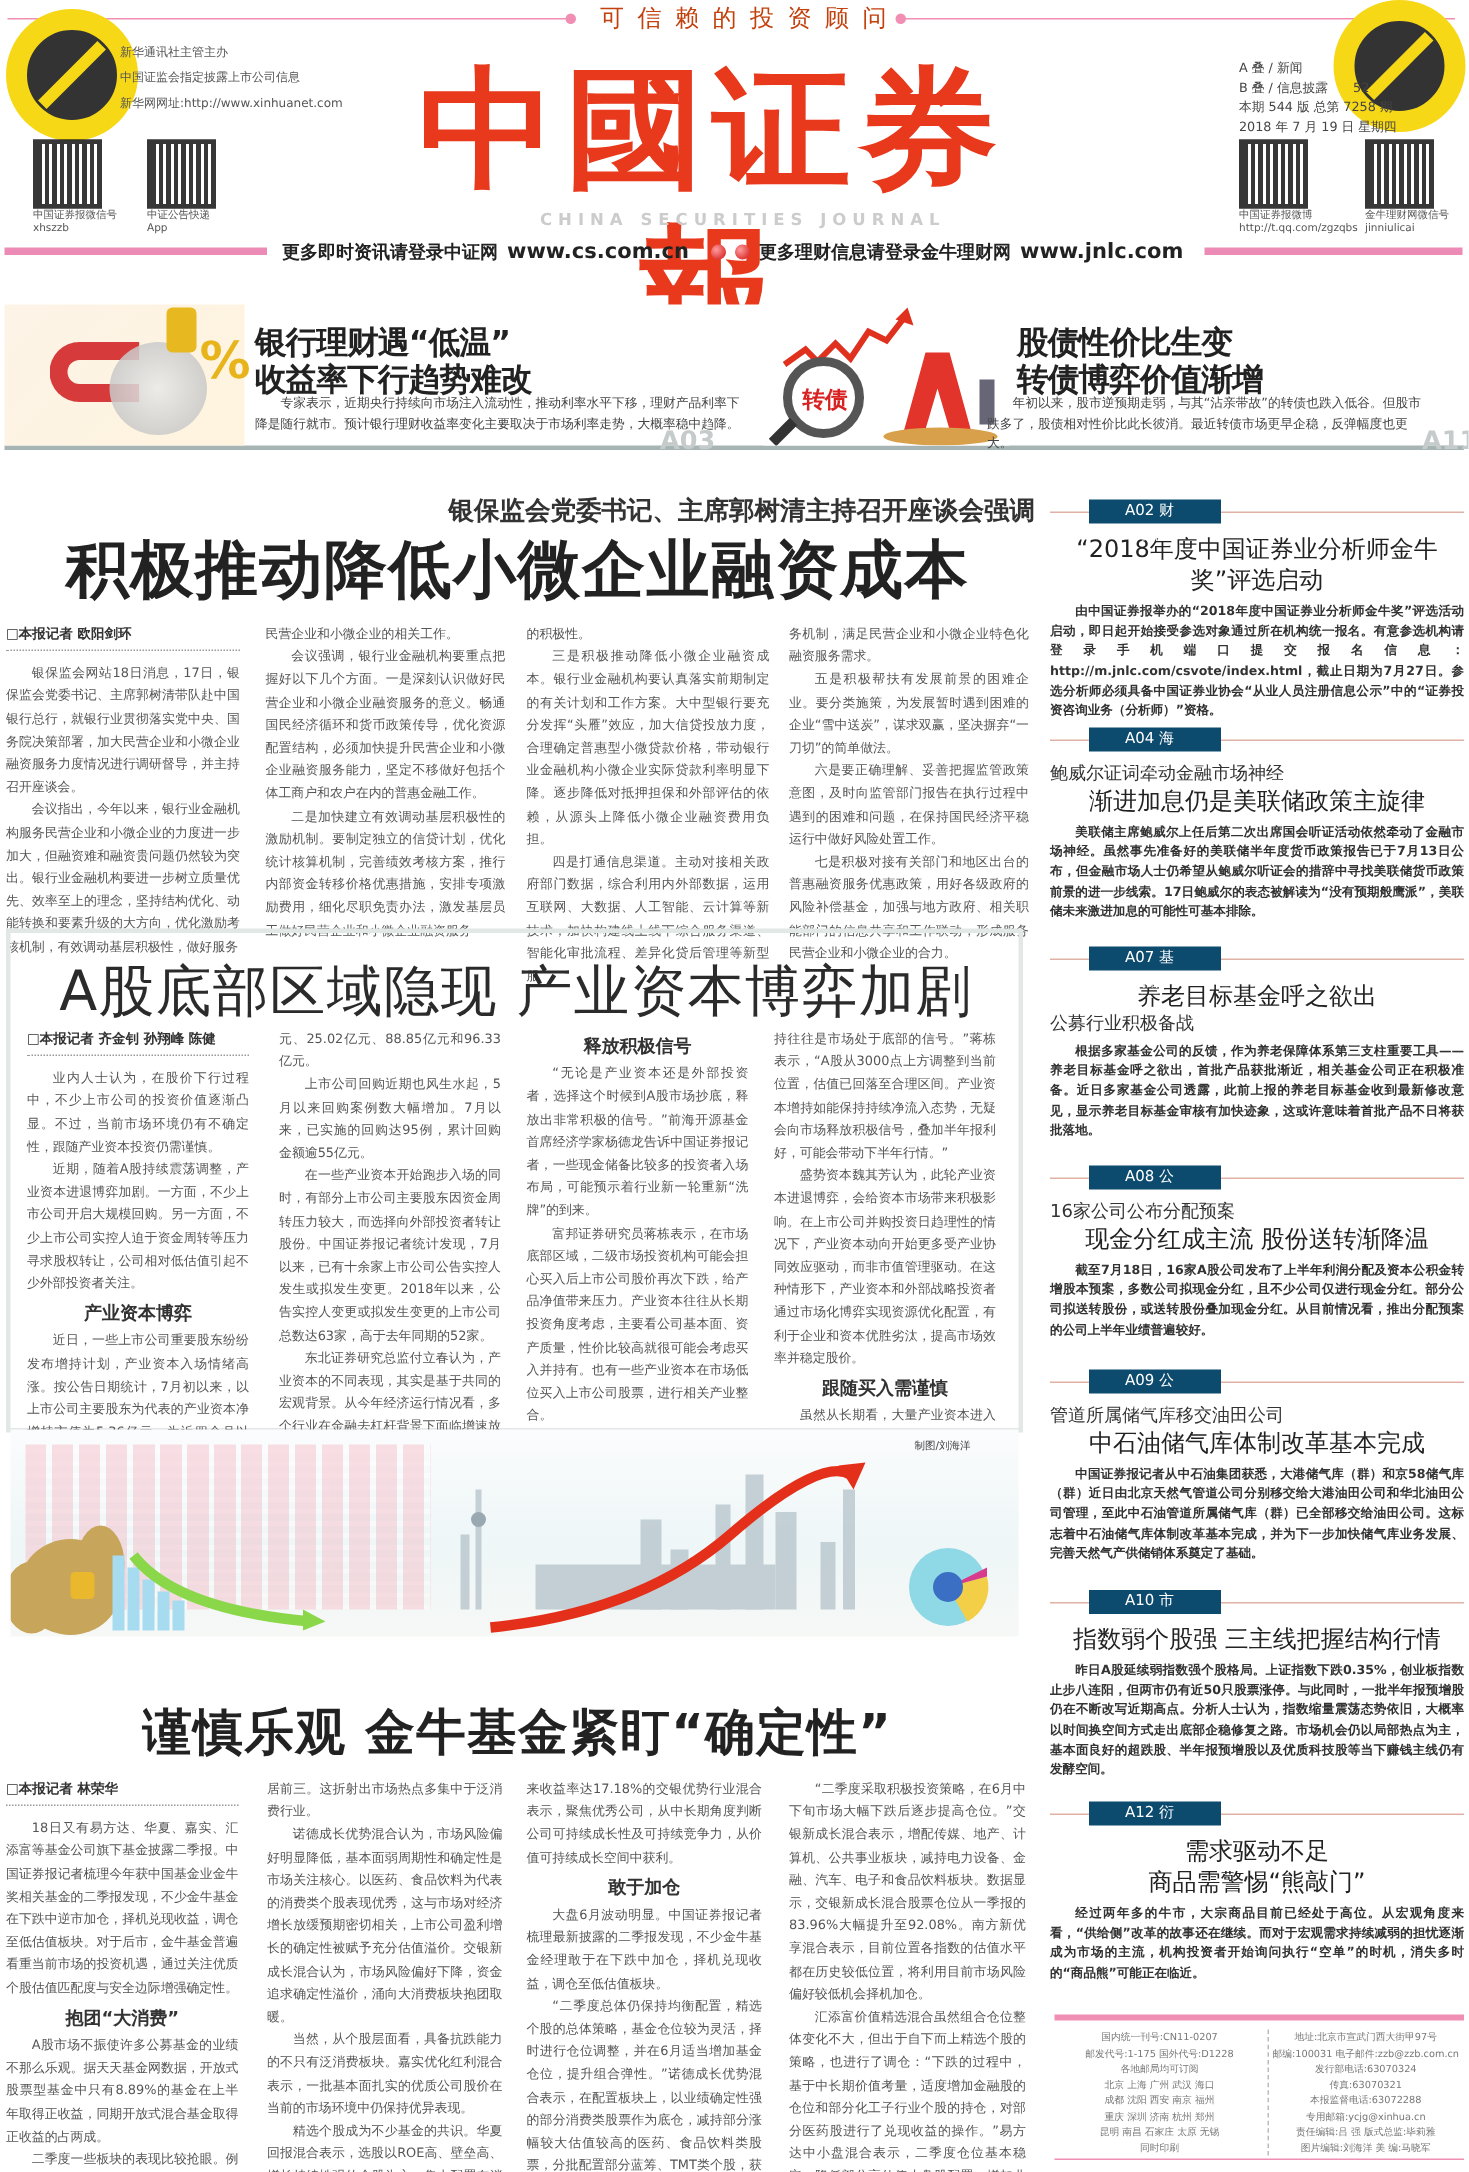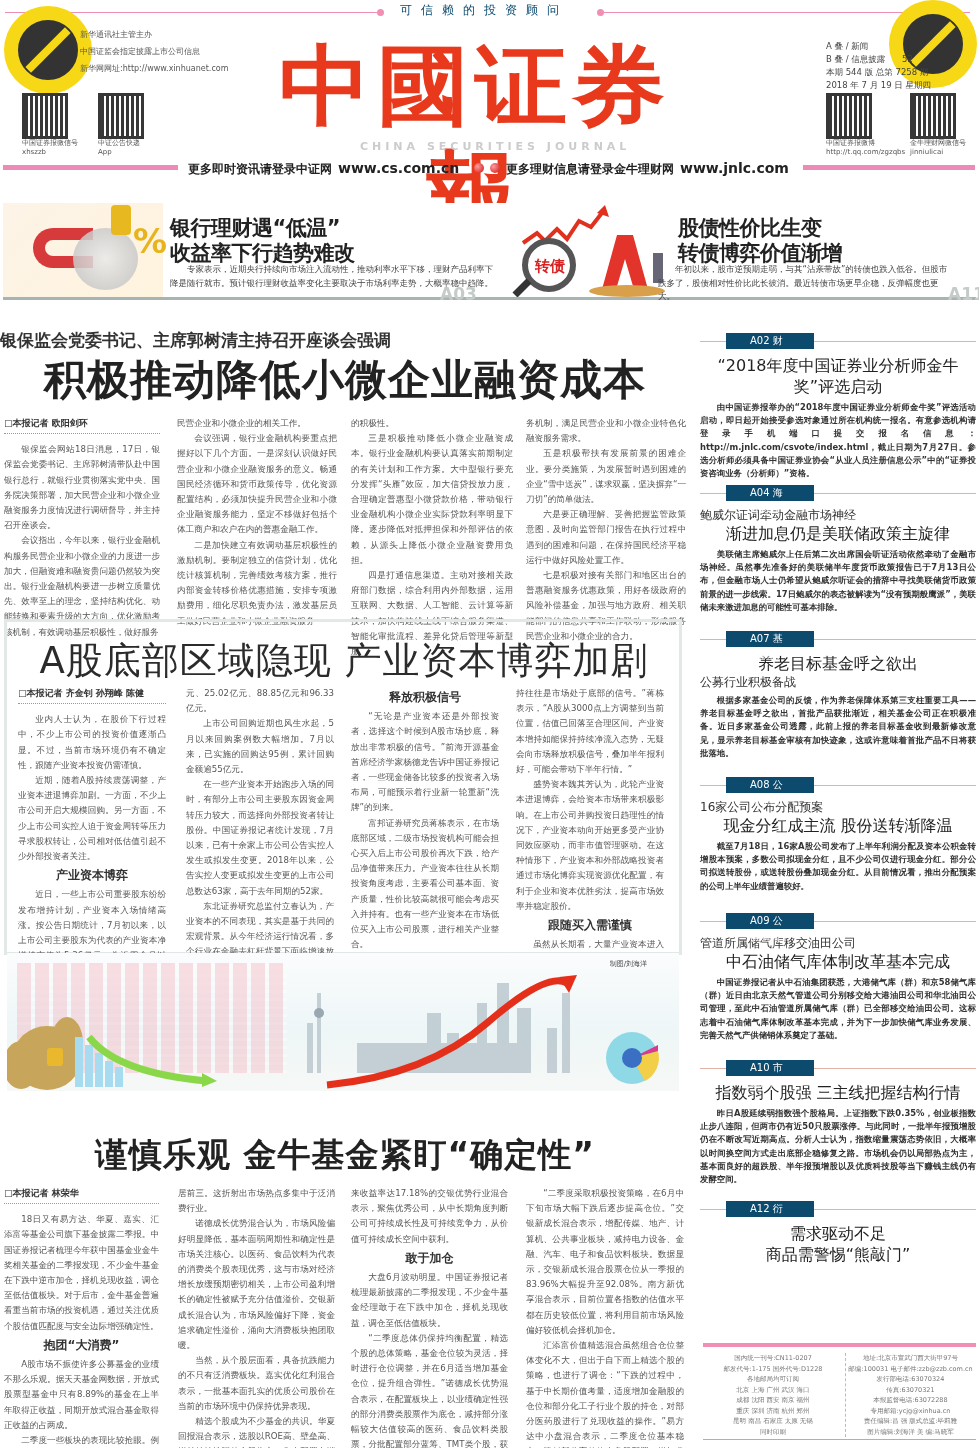--- a/index.html
+++ b/index.html
@@ -1,21 +1,21 @@
 <!DOCTYPE html>
 <html><head>
 <meta charset="utf-8">
 <style>
 *{box-sizing:border-box;margin:0;padding:0}
 body{width:979px;height:1448px;background:#fff;font-family:"DejaVu Sans",sans-serif;color:#333;position:relative;overflow:hidden}
 .abs{position:absolute}
 .slogan{top:2px;left:0;width:979px;height:22px}
 .slogan .line{position:absolute;top:10px;height:1px;background:#f08fb3}
 .slogan .dot{position:absolute;top:7px;width:7px;height:7px;border-radius:50%;background:#f08fb3}
-.slogan .txt{position:absolute;left:400px;top:0;font-size:12px;letter-spacing:9px;color:#0c4a6e}
+.slogan .txt{position:absolute;left:400px;top:0;font-size:16px;letter-spacing:9px;color:#c2410c}
 .badge{width:80px;height:80px;border-radius:50%;background:#f7d816;box-shadow:0 0 0 4px #f7d816;}
 .badge .in{position:absolute;left:10px;top:10px;width:60px;height:60px;border-radius:50%;background:#333;border:5px solid #333}
 .badge .slash{position:absolute;left:12px;top:36px;width:56px;height:8px;background:#f7d816;transform:rotate(-45deg)}
 .meta-left{left:80px;top:26px;font-size:8px;color:#555;line-height:17px}
 .qr{width:46px;height:46px;background:
  repeating-linear-gradient(90deg,#222 0 3px,#fff 3px 5px),#222;opacity:.9;border:3px solid #222}
 .qr-cap{font-size:7px;color:#555;line-height:9px}
 .masthead{left:265px;top:28px;width:420px;height:120px;text-align:center}
 .masthead .big{font-family:"DejaVu Serif",serif;font-size:92px;font-weight:bold;color:#e8391d;letter-spacing:6px;line-height:110px;transform:scaleY(.95)}
 .masthead .en{position:absolute;left:95px;top:112px;font-size:11px;letter-spacing:4px;color:#ccc;font-weight:bold}
@@ -23,21 +23,21 @@
 .urlbar{left:0;top:158px;width:979px;height:20px}
 .urlbar .pbar{position:absolute;top:7px;height:5px;background:#ec8bb6}
 .urlbar .t{position:absolute;top:2px;font-size:12px;font-weight:bold;color:#222;white-space:nowrap}
 .urlbar .t b{font-size:14px;margin-left:6px}
 .urlbar .rdot{position:absolute;top:5px;width:10px;height:10px;border-radius:50%;background:radial-gradient(circle at 35% 35%,#ff9c9c,#d01010)}
 .teaser{top:203px;height:97px;border-bottom:3px solid #a6b4b4;background:#fff}
 .teaser .img{position:absolute;top:0;height:94px}
 .teaser h3{position:absolute;font-size:21px;font-weight:bold;color:#222;line-height:25px;letter-spacing:-.5px}
 .teaser p{position:absolute;font-size:8.5px;line-height:13.5px;color:#444;text-indent:2em}
 .teaser .pg{position:absolute;font-size:17px;font-weight:bold;color:#c5cbcb}
-.kicker{font-size:17px;color:#333;text-align:left;font-weight:bold}
+.kicker{font-size:17px;color:#333;text-align:right;font-weight:bold}
 .h1big{font-size:42px;font-weight:bold;color:#222;text-align:center;letter-spacing:1px}
 .col{position:absolute;font-size:8.6px;line-height:15.2px;color:#555;text-align:justify}
 .col p{text-indent:2em}
 .col .sub{font-size:12px;font-weight:bold;text-align:center;color:#333;text-indent:0;margin:4px 0}
 .byline{font-size:9px;font-weight:bold;color:#333;border-bottom:1px dotted #999;padding-bottom:2px;margin-bottom:8px}
 .bx{position:absolute;left:4px;top:619px;width:678px;height:336px;border:3px solid #e2e8e6}
 .sbrief{position:absolute;left:700px;width:276px}
 .sbrief .tag{position:relative;height:16px;margin-bottom:6px}
 .sbrief .tag .ln{position:absolute;left:0;right:0;top:8px;height:1px;background:#e0b1a5}
 .sbrief .tag .lbl{position:absolute;left:26px;top:0;height:16px;padding:0 24px;background:#0c4a6e;color:#fff;font-size:10px;line-height:16px;width:88px}
@@ -321,20 +321,21 @@
   <div class="hd2" style="font-weight:normal">指数弱个股强 三主线把握结构行情</div>
   <p>昨日A股延续弱指数强个股格局。上证指数下跌0.35%，创业板指数止步八连阳，但两市仍有近50只股票涨停。与此同时，一批半年报预增股仍在不断改写近期高点。分析人士认为，指数缩量震荡态势依旧，大概率以时间换空间方式走出底部企稳修复之路。市场机会仍以局部热点为主，基本面良好的超跌股、半年报预增股以及优质科技股等当下赚钱主线仍有发酵空间。</p>
 </div>
 <div class="sbrief" style="top:1201px">
   <div class="tag">
       <div class="ln"></div>
       <div class="lbl">A12 衍生品/期货</div>
     </div>
   <div class="hd2" style="font-weight:normal">需求驱动不足</div>
   <div class="hd2" style="font-weight:normal">商品需警惕“熊敲门”</div>
+  <p>经过两年多的牛市，大宗商品目前已经处于高位。从宏观角度来看，“供给侧”改革的故事还在继续。而对于宏观需求持续减弱的担忧逐渐成为市场的主流，机构投资者开始询问执行“空单”的时机，消失多时的“商品熊”可能正在临近。</p>
 </div>
 
 <div class="footer-box">
   <div class="fl">
     <div>国内统一刊号:CN11-0207</div>
     <div>邮发代号:1-175  国外代号:D1228</div>
     <div>各地邮局均可订阅</div>
     <div>北京 上海 广州 武汉 海口</div>
     <div>成都 沈阳 西安 南京 福州</div>
     <div>重庆 深圳 济南 杭州 郑州</div>

